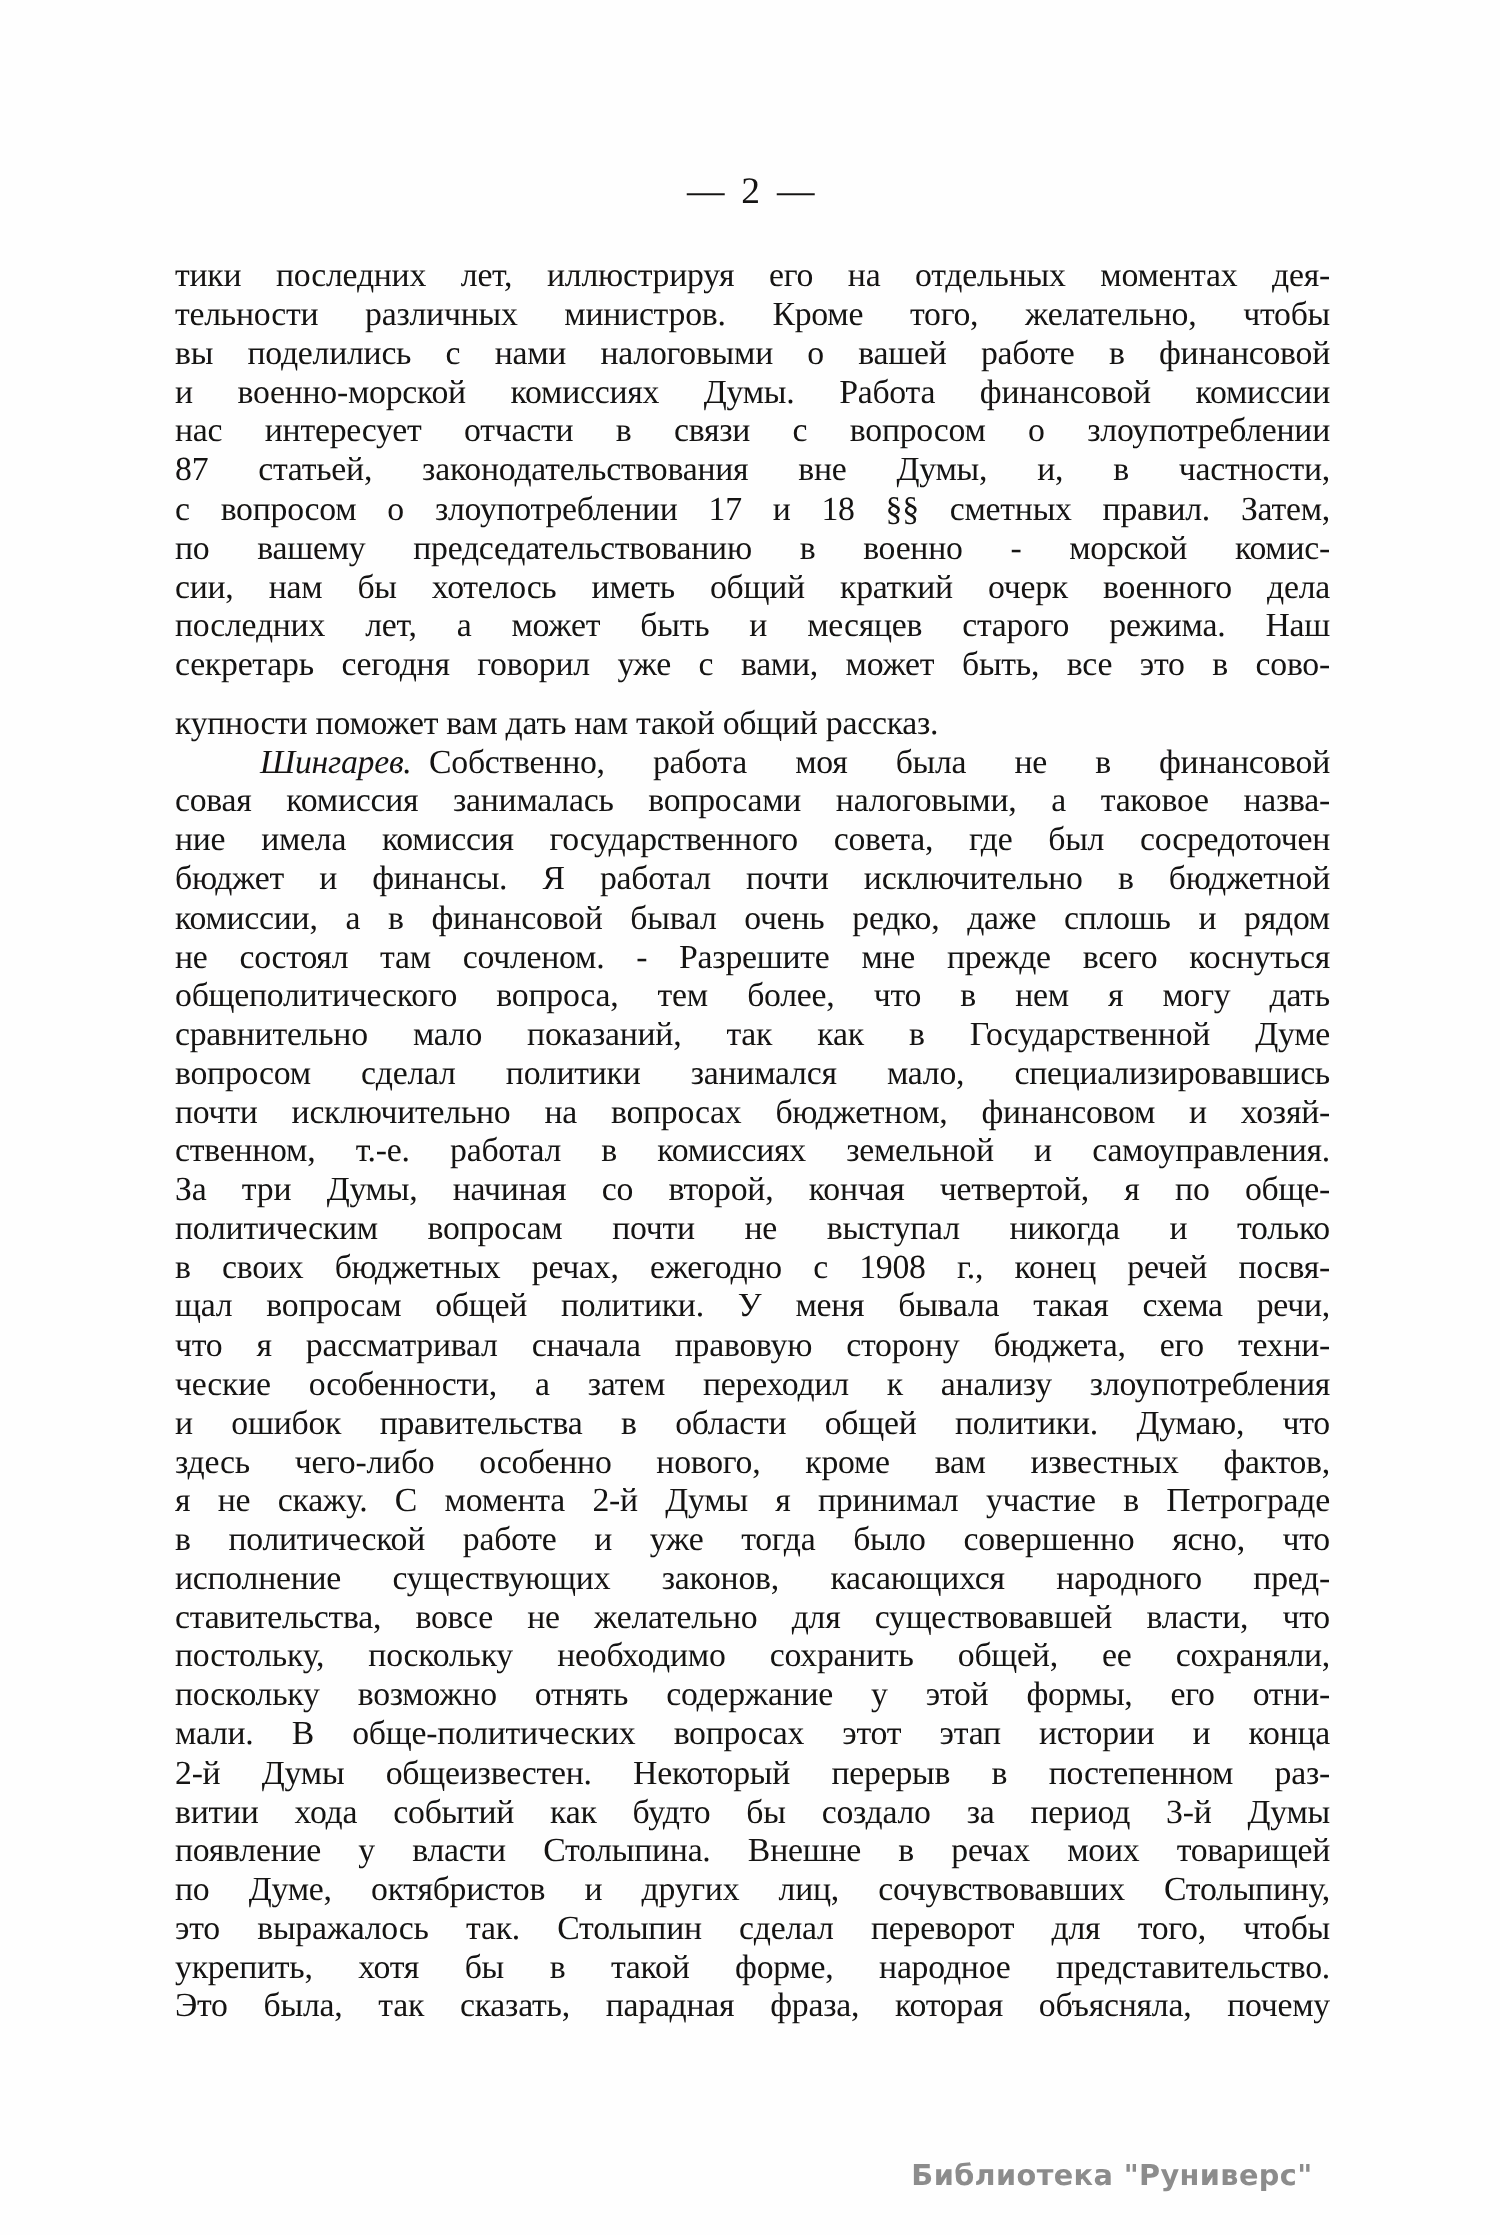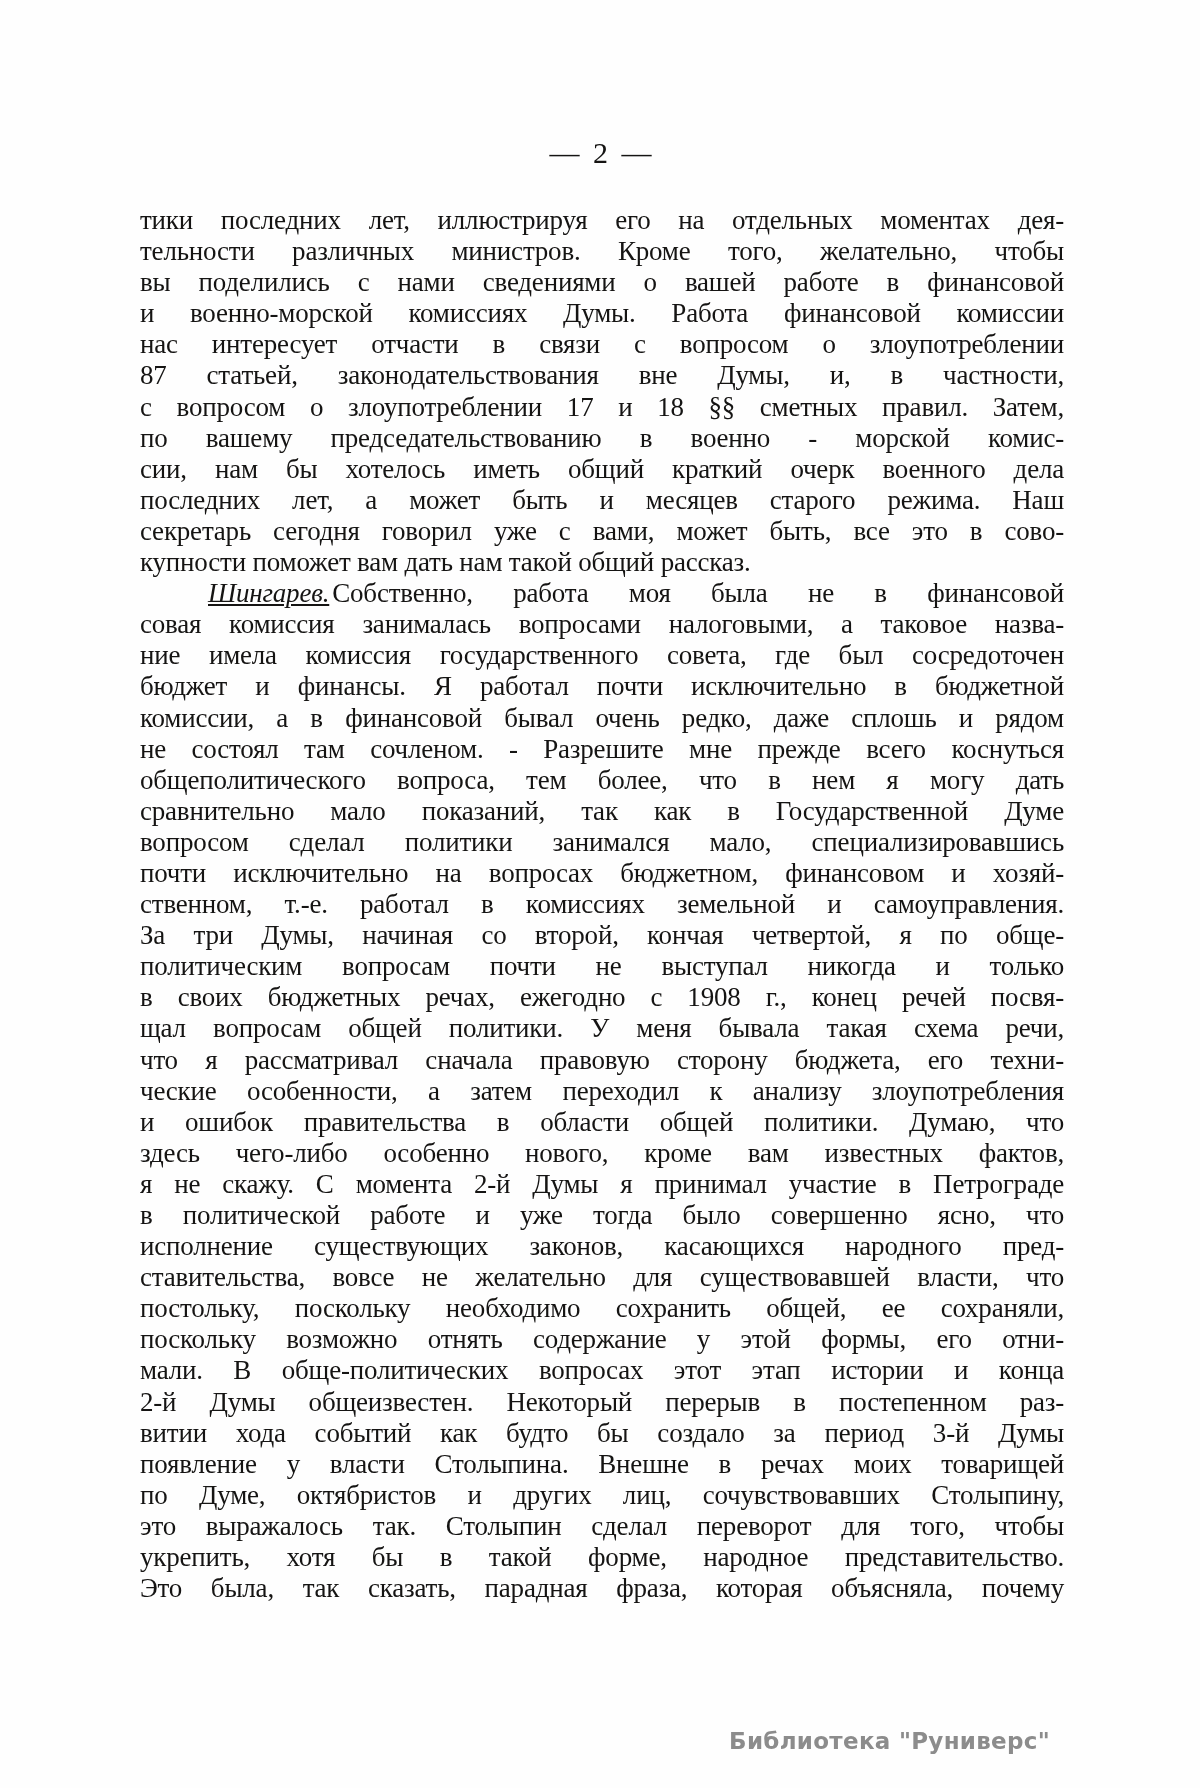--- a/index.html
+++ b/index.html
@@ -36,29 +36,29 @@
     font-size: 27px;
     line-height: 31.1px;
     height: 31.1px;
     text-align: justify;
     text-align-last: justify;
     letter-spacing: -0.2px;
     white-space: nowrap;
   }
   .line.end {
     text-align-last: left;
+    margin-top: 16px;
   }
   .line.indent {
     padding-left: 68px;
     box-sizing: border-box;
   }
   .lead {
     font-style: italic;
-    margin-right: 3px;
-    text-decoration: underline;
+    margin-right: 14px;
   }
   .watermark {
     position: absolute;
     top: 1728px;
     right: 150px;
     font-family: "DejaVu Sans", sans-serif;
     font-size: 23px;
     font-weight: 600;
     color: #8c8c8c;
     letter-spacing: 0.3px;
@@ -66,21 +66,21 @@
 </style>
 </head>
 <body>
 
 <div class="page">
   <div class="page-number">— 2 —</div>
 
   <div class="text-block" id="text-body">
       <div class="line">тики последних лет, иллюстрируя его на отдельных моментах дея-</div>
       <div class="line">тельности различных министров. Кроме того, желательно, чтобы</div>
-      <div class="line">вы поделились с нами сведениями о вашей работе в финансовой</div>
+      <div class="line">вы поделились с нами налоговыми о вашей работе в финансовой</div>
       <div class="line">и военно-морской комиссиях Думы. Работа финансовой комиссии</div>
       <div class="line">нас интересует отчасти в связи с вопросом о злоупотреблении</div>
       <div class="line">87 статьей, законодательствования вне Думы, и, в частности,</div>
       <div class="line">с вопросом о злоупотреблении 17 и 18 §§ сметных правил. Затем,</div>
       <div class="line">по вашему председательствованию в военно - морской комис-</div>
       <div class="line">сии, нам бы хотелось иметь общий краткий очерк военного дела</div>
       <div class="line">последних лет, а может быть и месяцев старого режима. Наш</div>
       <div class="line">секретарь сегодня говорил уже с вами, может быть, все это в сово-</div>
       <div class="line end">купности поможет вам дать нам такой общий рассказ.</div>
       <div class="line indent"><span class="lead">Шингарев.</span>Собственно, работа моя была не в финансовой</div>

